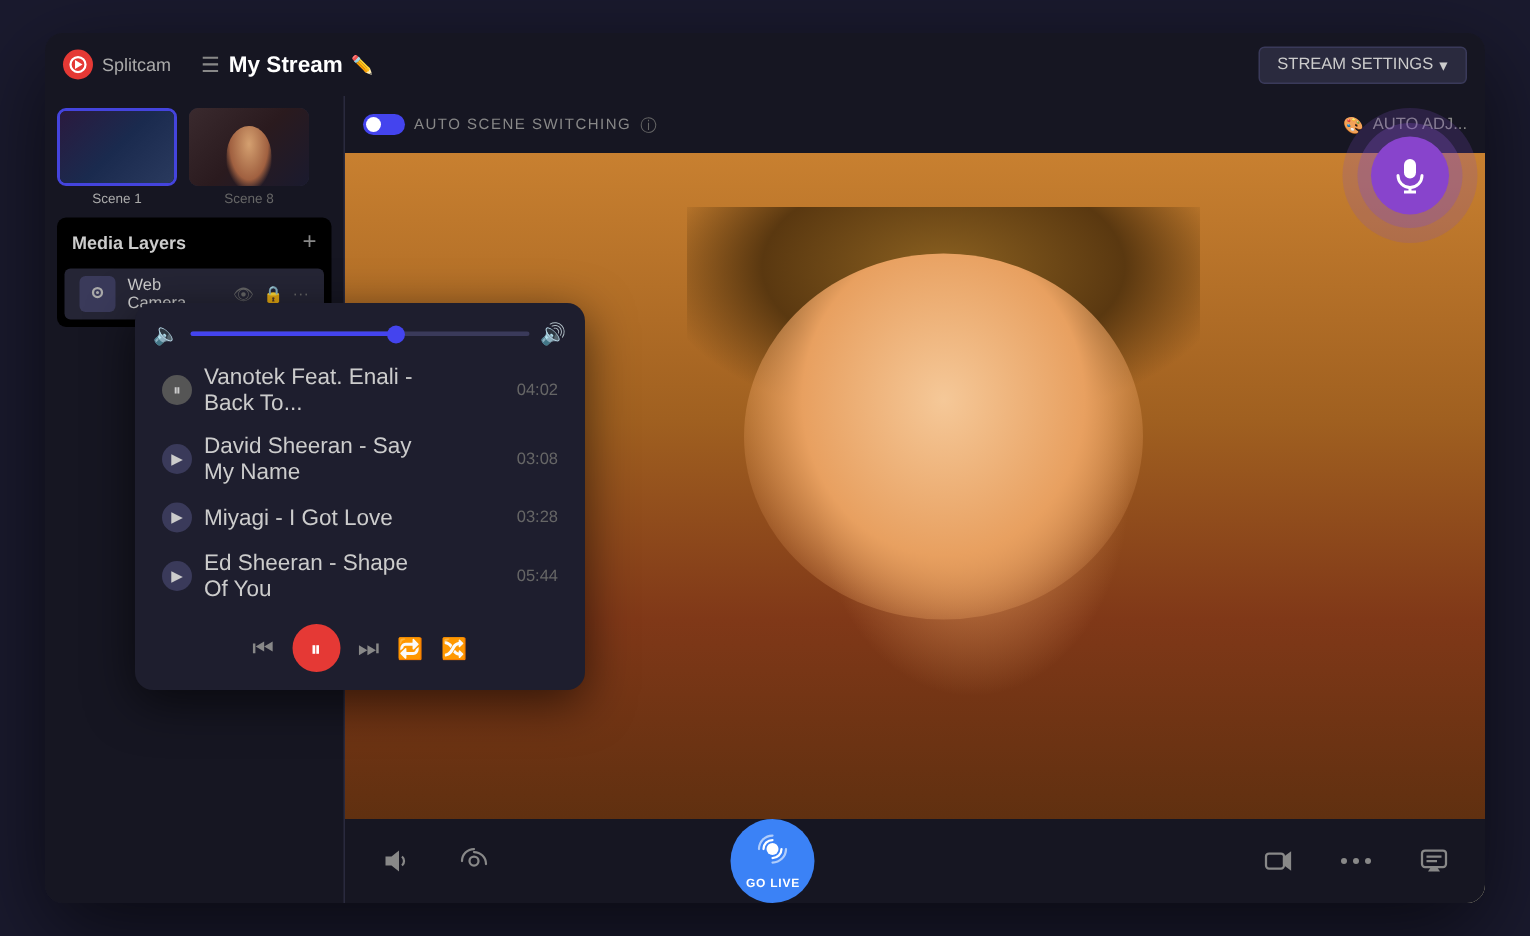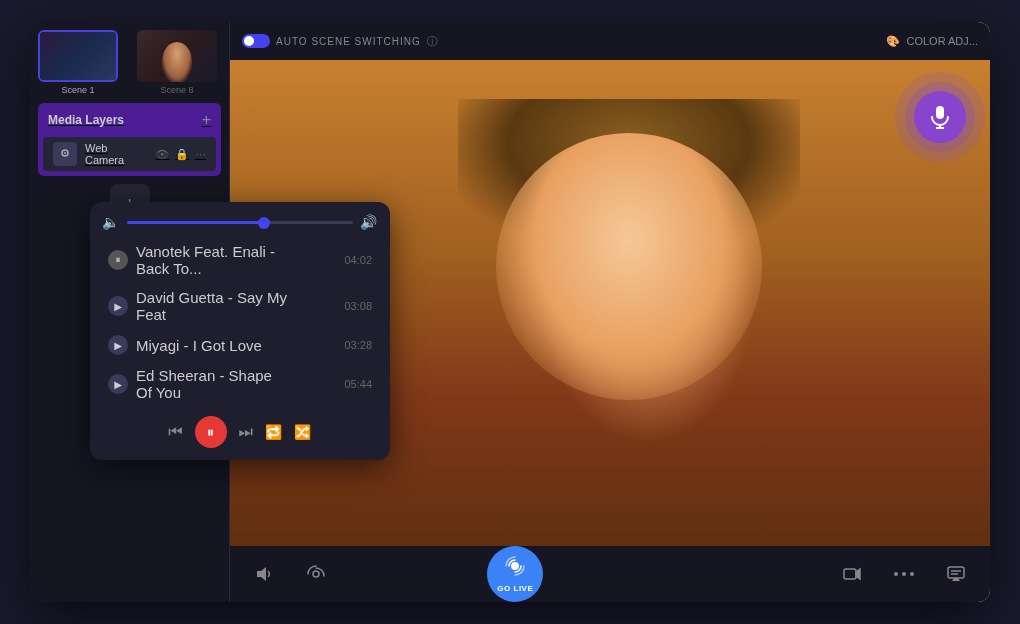--- a/index.html
+++ b/index.html
@@ -105,23 +105,22 @@
       background: #161622;
       display: flex;
       flex-direction: column;
       flex-shrink: 0;
       border-right: 1px solid #2a2a3e;
       position: relative;
     }
     
     .media-layers-panel {
       margin: 0 8px;
-      background: #4c1d95;
+      background: #000000;
       border-radius: 6px;
-      text-decoration: underline;
     }
     .media-layers-header {
       display: flex;
       align-items: center;
       justify-content: space-between;
       padding: 8px 10px;
     }
     .media-layers-title {
       color: #ccc;
       font-size: 12px;
@@ -537,21 +536,21 @@
       display: flex;
       align-items: center;
       justify-content: center;
       color: white;
       font-size: 22px;
       cursor: pointer;
       border: none;
     }
     .scene-thumbnails-row {
       display: flex;
-      gap: 19px;
+      gap: 8px;
       padding: 8px;
     }
     .scene-thumb-wrapper {
       display: flex;
       flex-direction: column;
       align-items: center;
     }
     .scene-thumb-img {
       width: 80px;
       height: 52px;
@@ -590,20 +589,42 @@
     }
     .scene-label-text.active-label {
       color: #aaa;
     }
   </style>
 </head>
 <body>
 
 <div class="app-window">
 
+  <div class="title-bar">
+    <div class="title-bar-logo">
+      <div class="logo-icon">
+        <svg width="12" height="12" viewBox="0 0 12 12">
+            <circle cx="6" cy="6" r="5" fill="none" stroke="white" stroke-width="1.5"></circle>
+            <polygon points="4,3 9,6 4,9" fill="white"></polygon>
+          </svg>
+      </div>
+      <span class="logo-text">Splitcam</span>
+    </div>
+    <div class="title-bar-title">
+      <span class="hamburger-icon">☰</span>
+      <span class="stream-title">My Stream</span>
+      <span class="edit-icon">✏️</span>
+    </div>
+    <div class="title-bar-right">
+      <button class="stream-settings-btn">
+        <span>STREAM SETTINGS</span>
+        <span>▾</span>
+      </button>
+    </div>
+  </div>
 
   <div class="main-content">
 
     <div class="sidebar">
 
       <div class="scene-thumbnails-row">
         <div class="scene-thumb-wrapper">
           <div class="scene-thumb-img active">
             <div class="scene-thumb-gradient-1"></div>
           </div>
@@ -650,21 +671,21 @@
         <div class="auto-scene-toggle">
           <div class="toggle-track">
             <div class="toggle-thumb"></div>
           </div>
           <span class="auto-scene-label">AUTO SCENE SWITCHING</span>
           <span class="info-icon">ⓘ</span>
         </div>
         <div class="preview-top-right">
           <div class="color-adj-btn">
             <span>🎨</span>
-            <span>COLOR ADJ...</span>
+            <span>AUTO ADJ...</span>
           </div>
         </div>
       </div>
 
       <div class="video-frame">
         <div class="video-bg">
           <div class="video-person">
             <div class="person-hair"></div>
             <div class="person-face"></div>
           </div>
@@ -736,21 +757,21 @@
     </div>
 
     <div class="playlist-items">
       <div class="playlist-track">
         <div class="track-play-icon paused">⏸</div>
         <span class="track-name">Vanotek Feat. Enali - Back To...</span>
         <span class="track-duration">04:02</span>
       </div>
       <div class="playlist-track">
         <div class="track-play-icon">▶</div>
-        <span class="track-name">David Guetta - Say My Feat</span>
+        <span class="track-name">David Sheeran - Say My Name</span>
         <span class="track-duration">03:08</span>
       </div>
       <div class="playlist-track">
         <div class="track-play-icon">▶</div>
         <span class="track-name">Miyagi - I Got Love</span>
         <span class="track-duration">03:28</span>
       </div>
       <div class="playlist-track">
         <div class="track-play-icon">▶</div>
         <span class="track-name">Ed Sheeran - Shape Of You</span>

